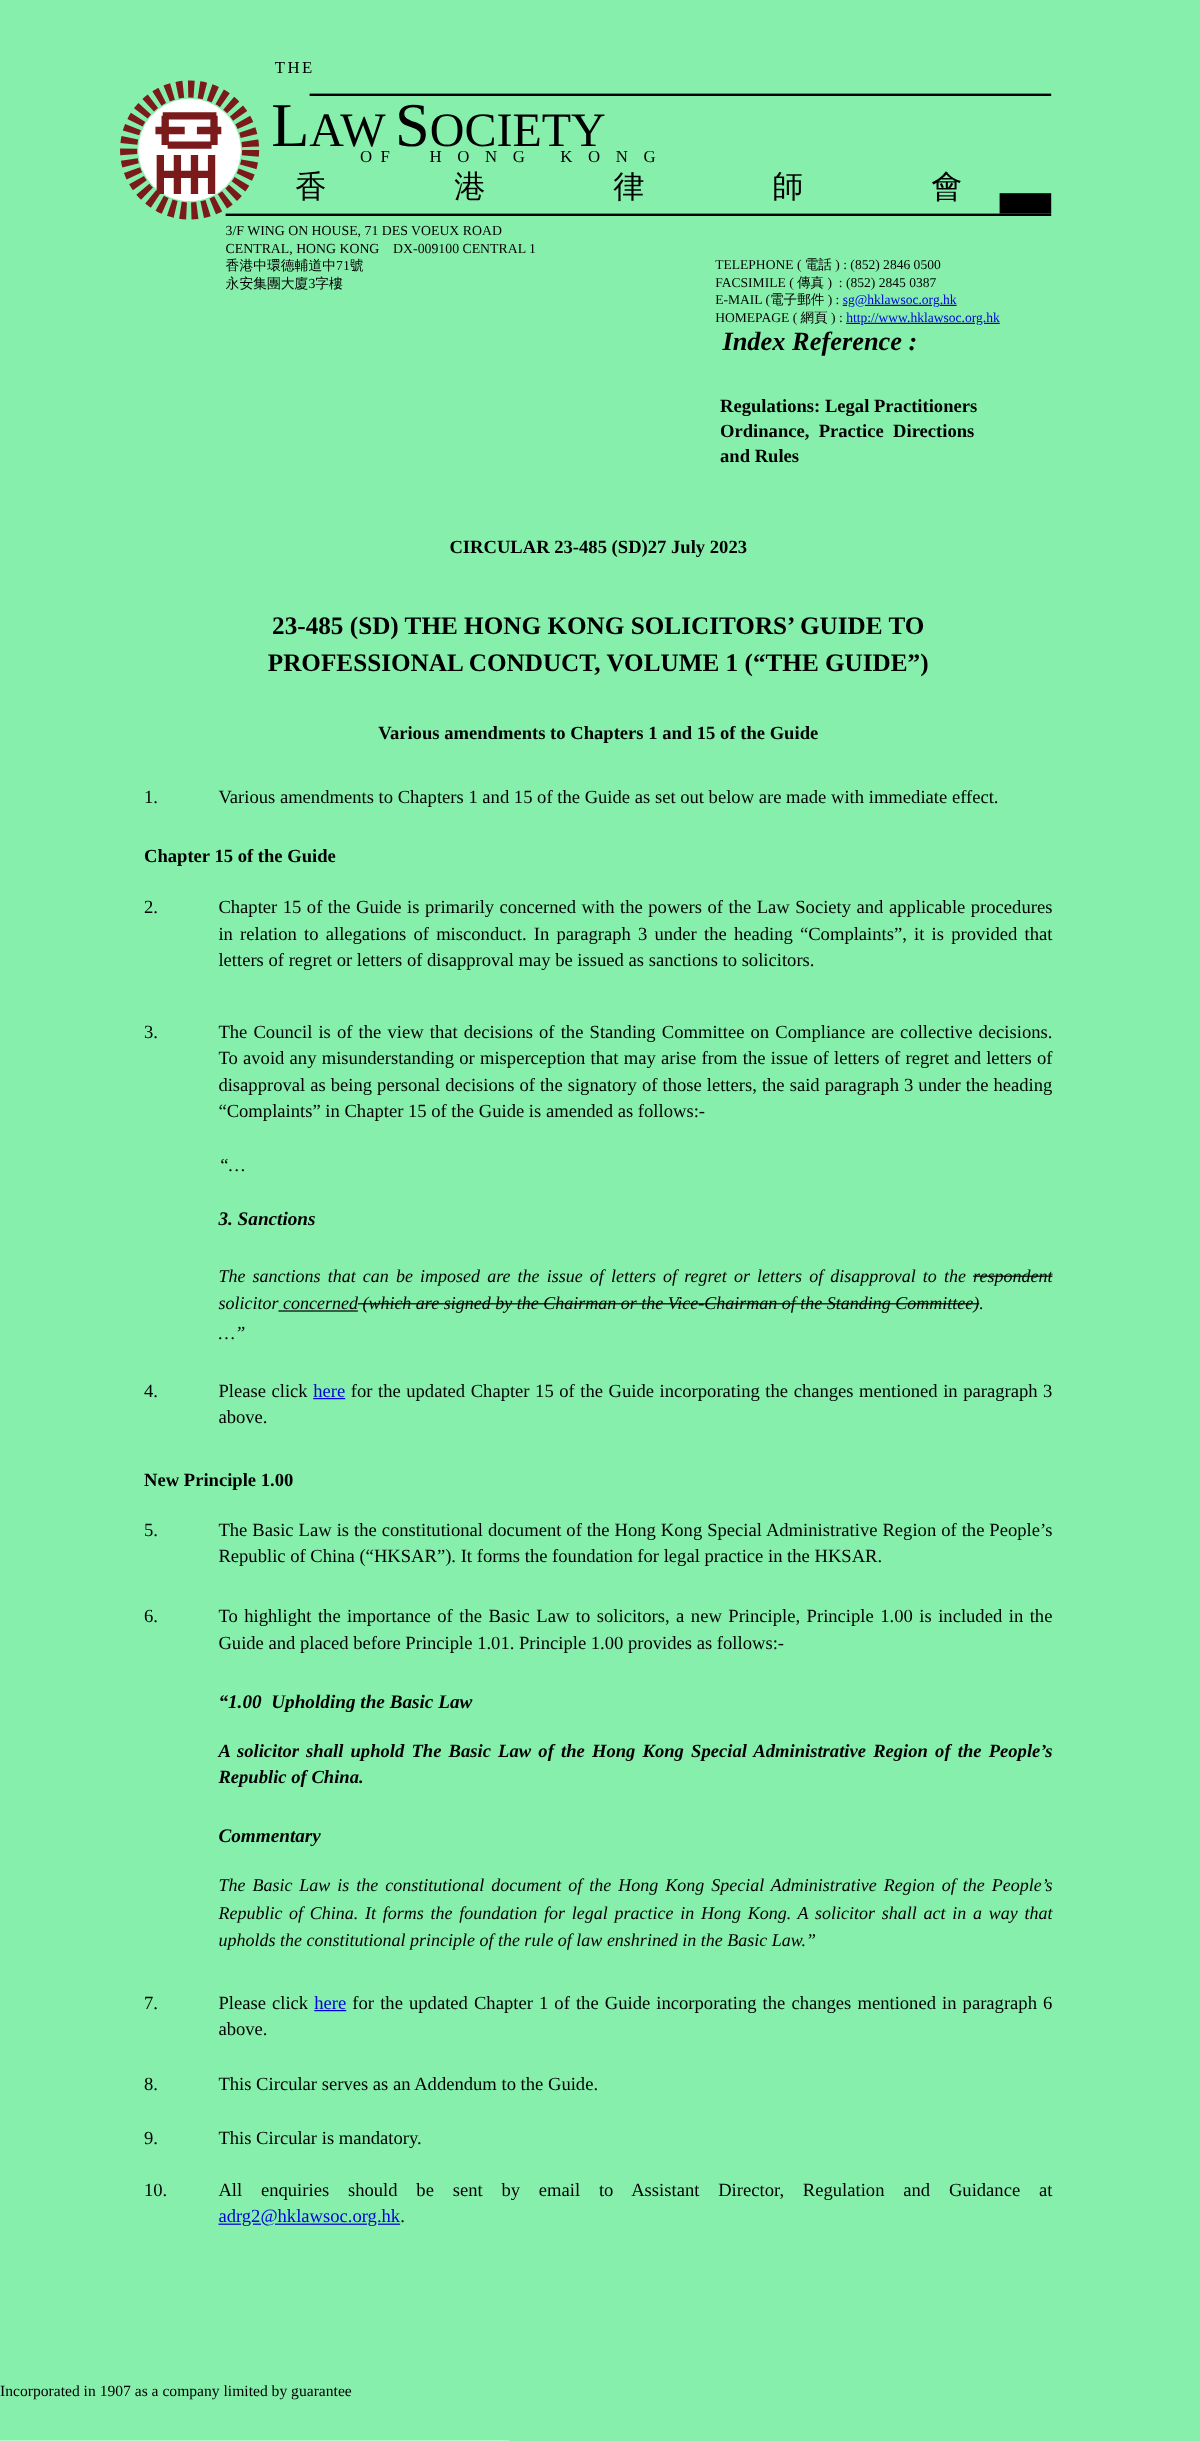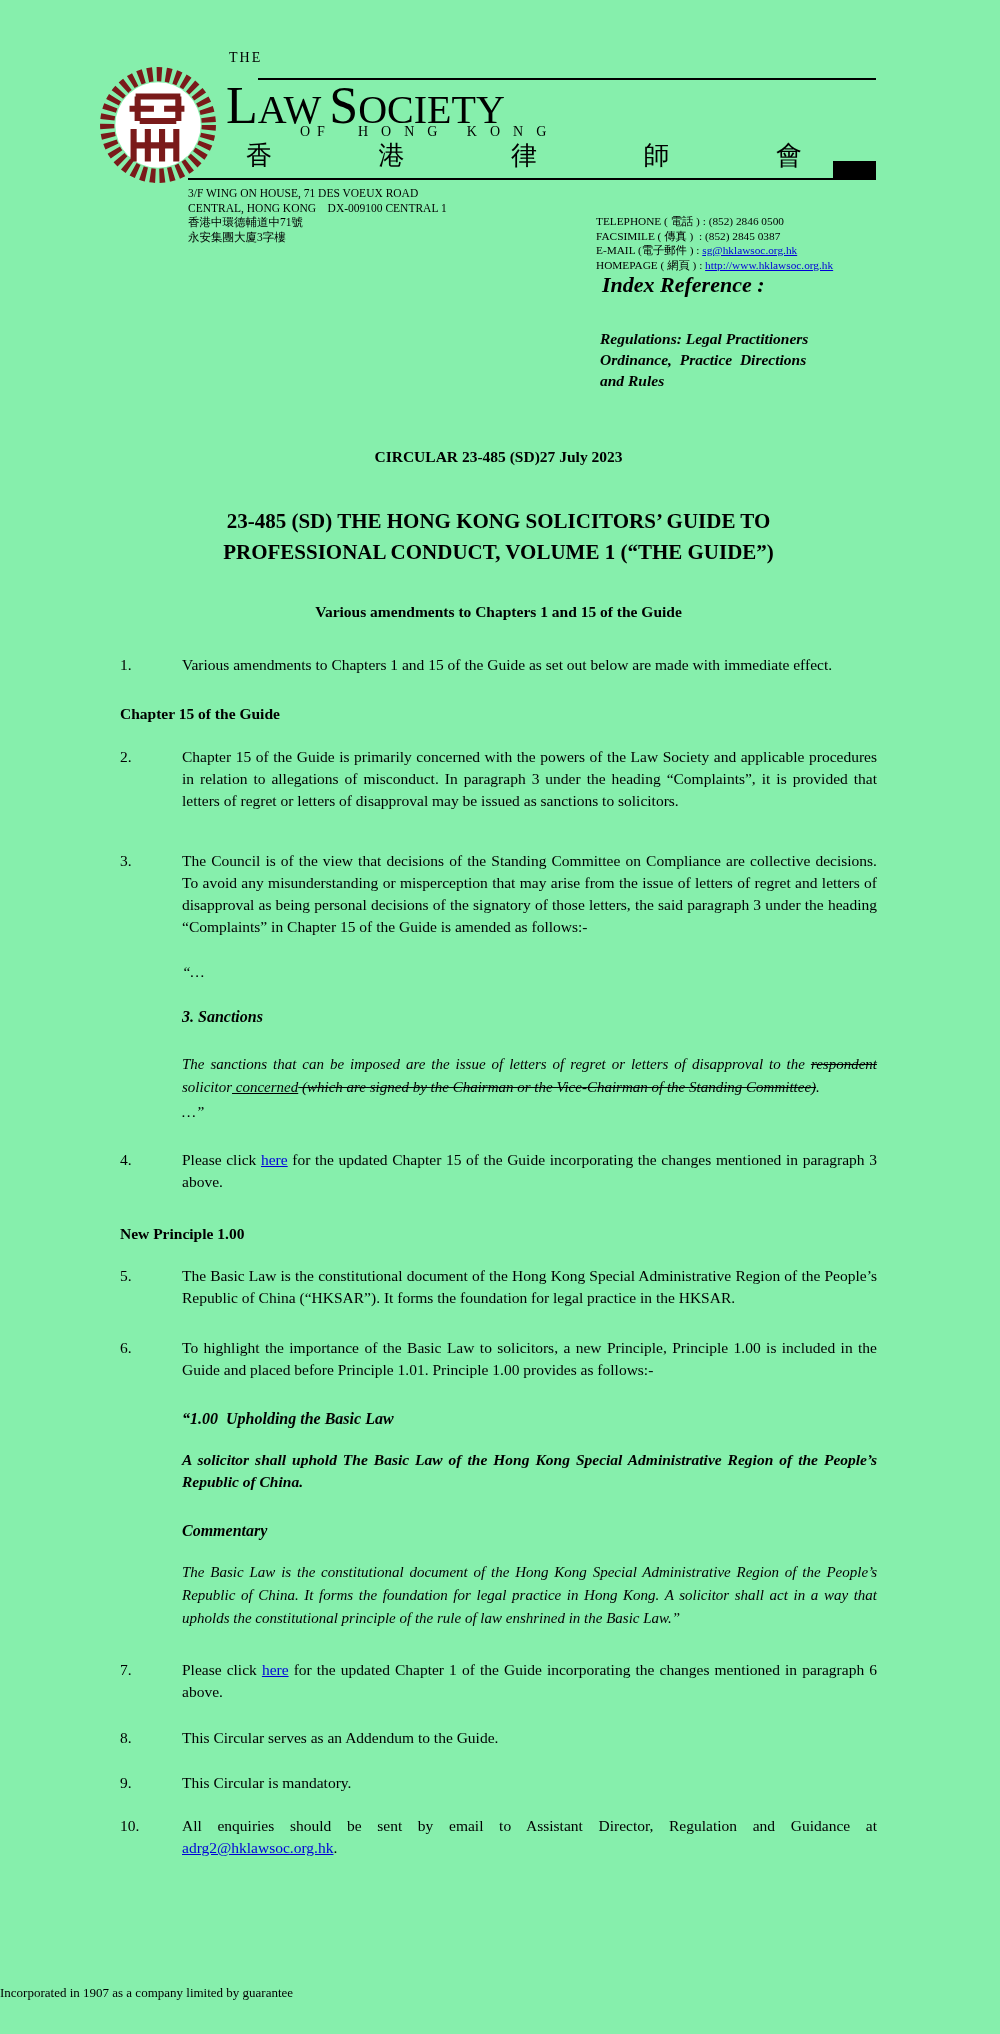--- a/index.html
+++ b/index.html
@@ -23,21 +23,21 @@
   .rule-bottom { position:absolute; left:188px; top:178px; width:688px; height:2px; background:#000; }
   .lh-block { position:absolute; left:833px; top:161px; width:43px; height:17px; background:#000; }
   .addr { position:absolute; left:188px; top:186px; font-size:11.5px; line-height:14.5px; }
   .addr div { white-space:pre; }
   .contact { position:absolute; left:596px; top:186px; font-size:11.3px; line-height:14.5px;margin-top:28px; }
   .contact div { white-space:pre; }
   .lh-link { color:#0000d9; text-decoration:underline; }
   
   .ir-title { position:absolute; left:602px; top:272px; font-size:22px; font-weight:bold; font-style:italic; }
   .ir-lines { position:absolute; left:600px; top:328px; width:278px; font-size:15.5px; font-weight:bold; line-height:21px; }
-  .ir-lines div { white-space:pre;font-style:italic; }
+  .ir-lines div { white-space:pre; }
   
   .content { position:absolute; left:120px; top:446px; width:757px; font-size:15.5px; line-height:22px; }
   .circ-row { display:flex; justify-content:center; font-weight:bold; }
   .doc-title { margin-top:38px; text-align:center; font-weight:bold; font-size:21px; line-height:31px; }
   .doc-subtitle { margin-top:33px; text-align:center; font-weight:bold; font-size:15.5px; }
   .para { position:relative; padding-left:62px; text-align:justify; }
   .para .num { position:absolute; left:0; top:0; }
   .bold-head { font-weight:bold; }
   .indent { margin-left:62px; }
   .ital { font-style:italic; }

